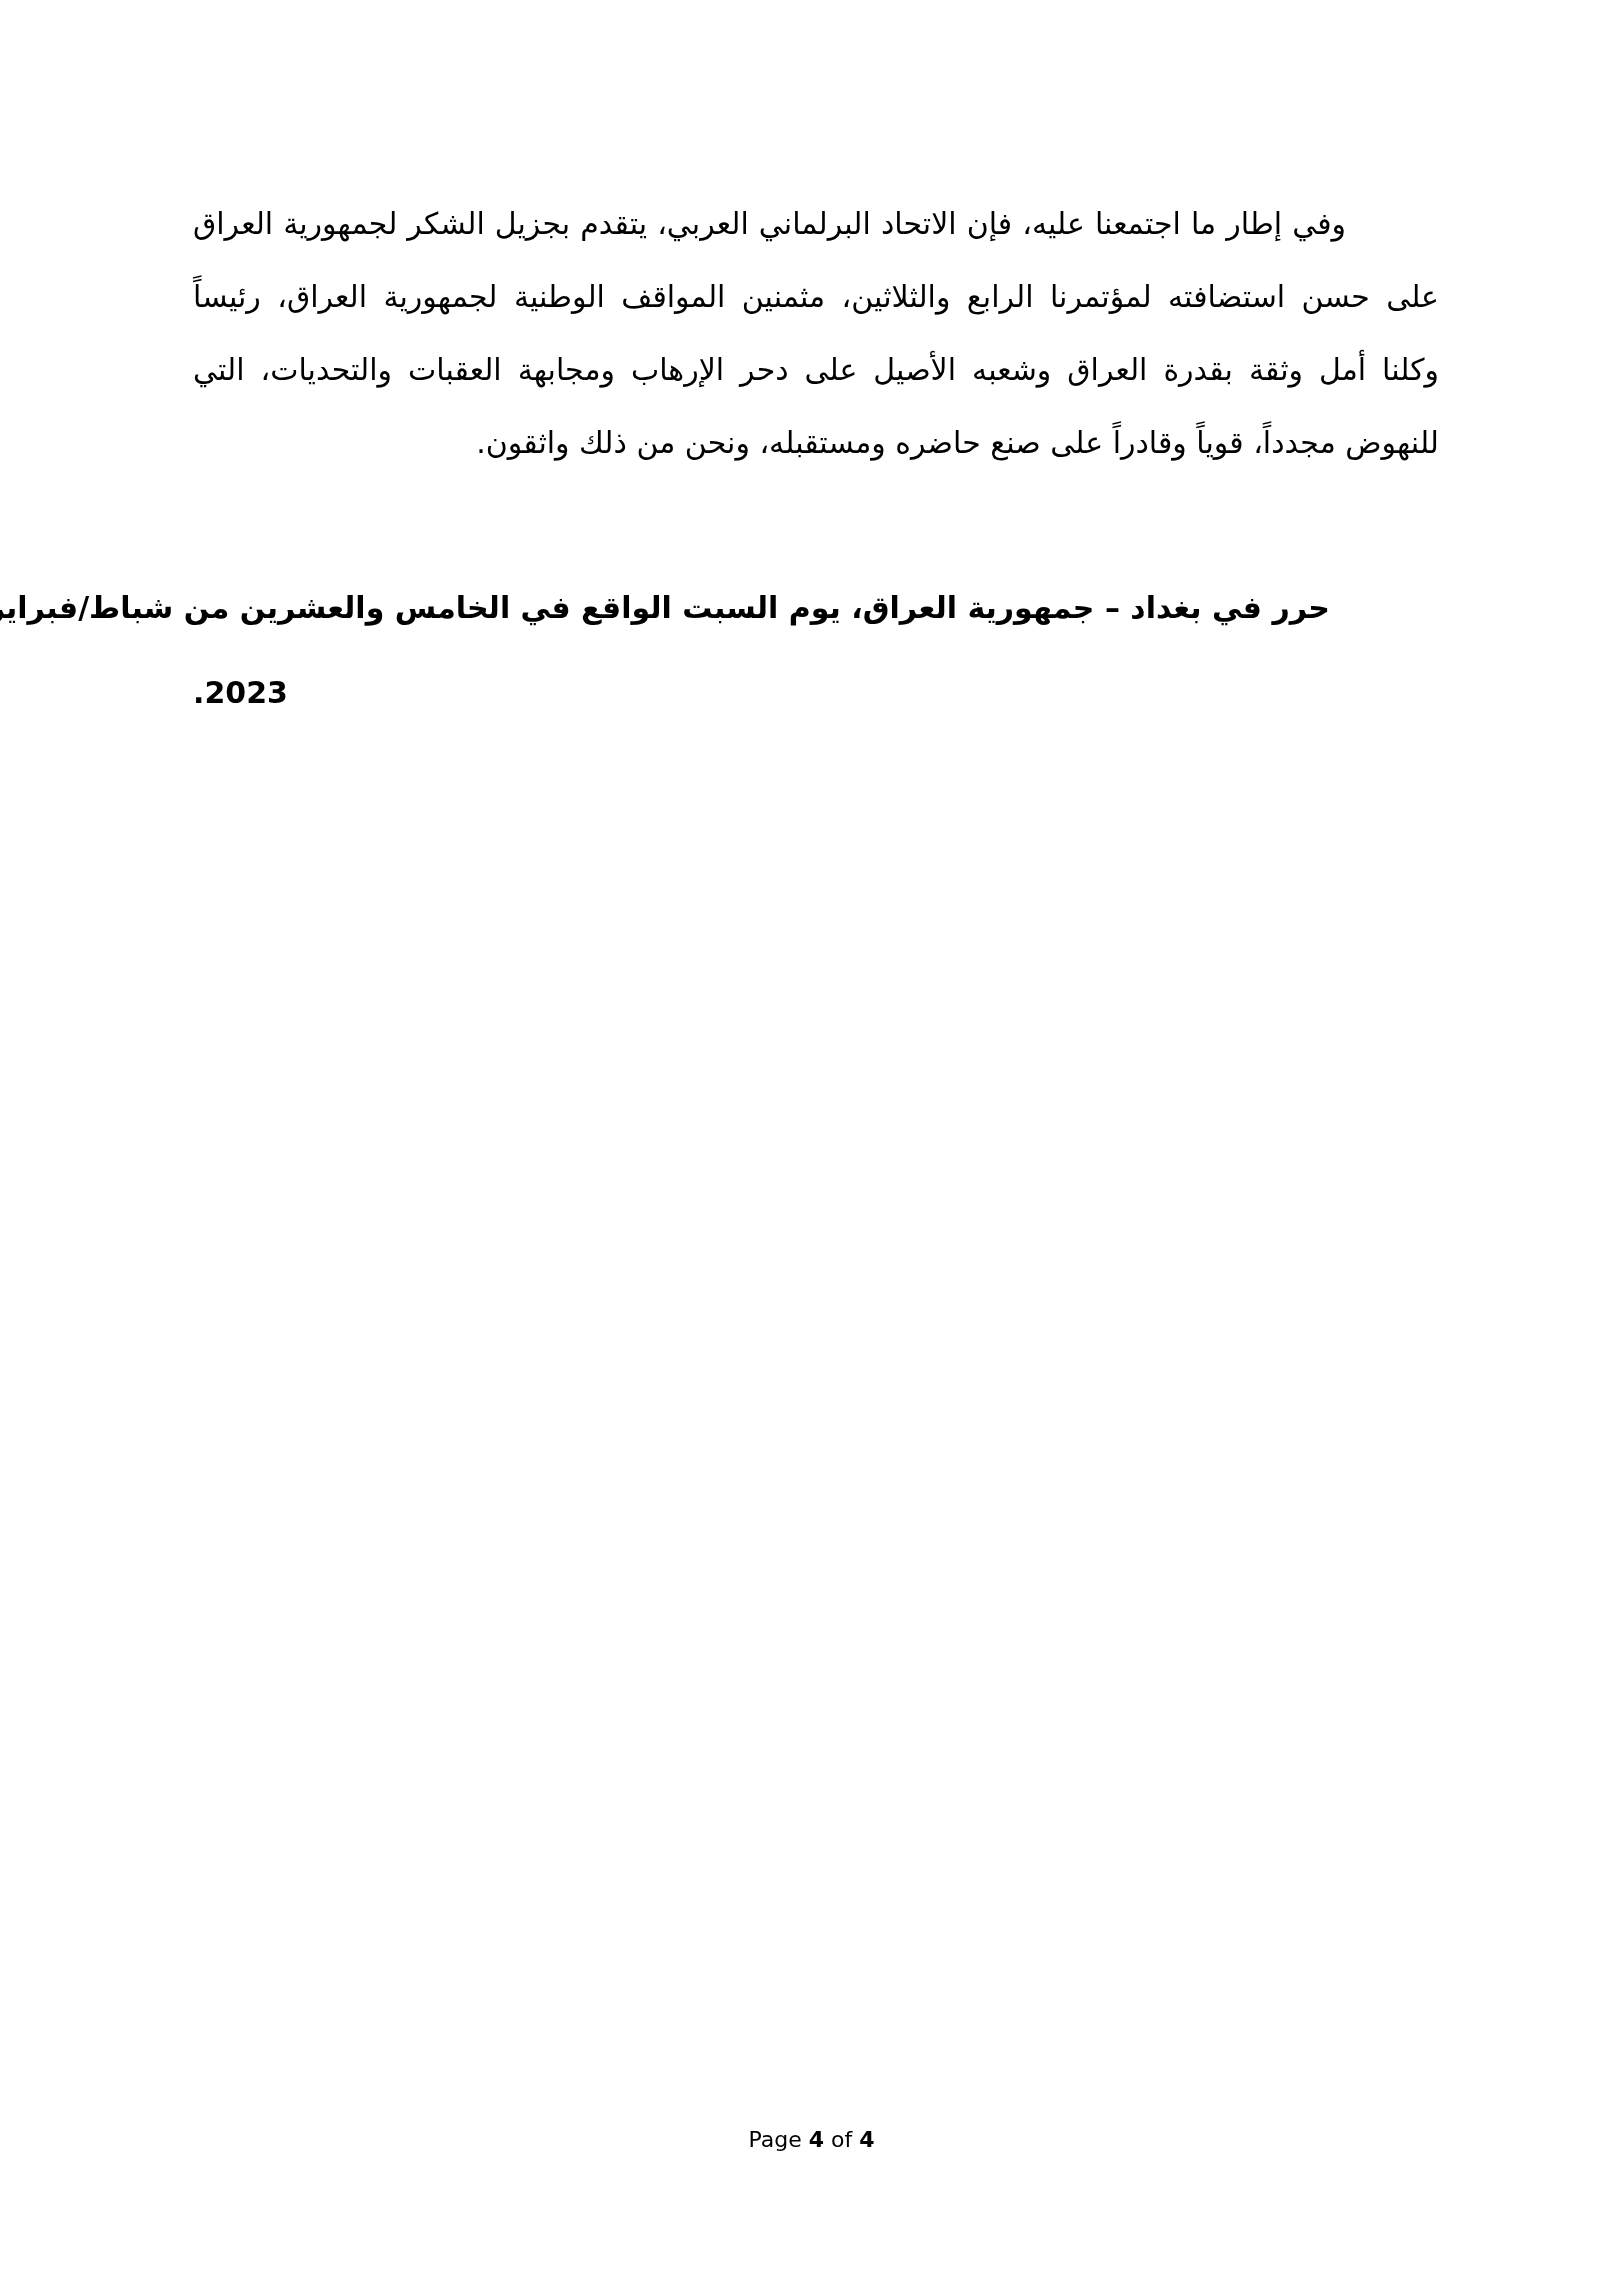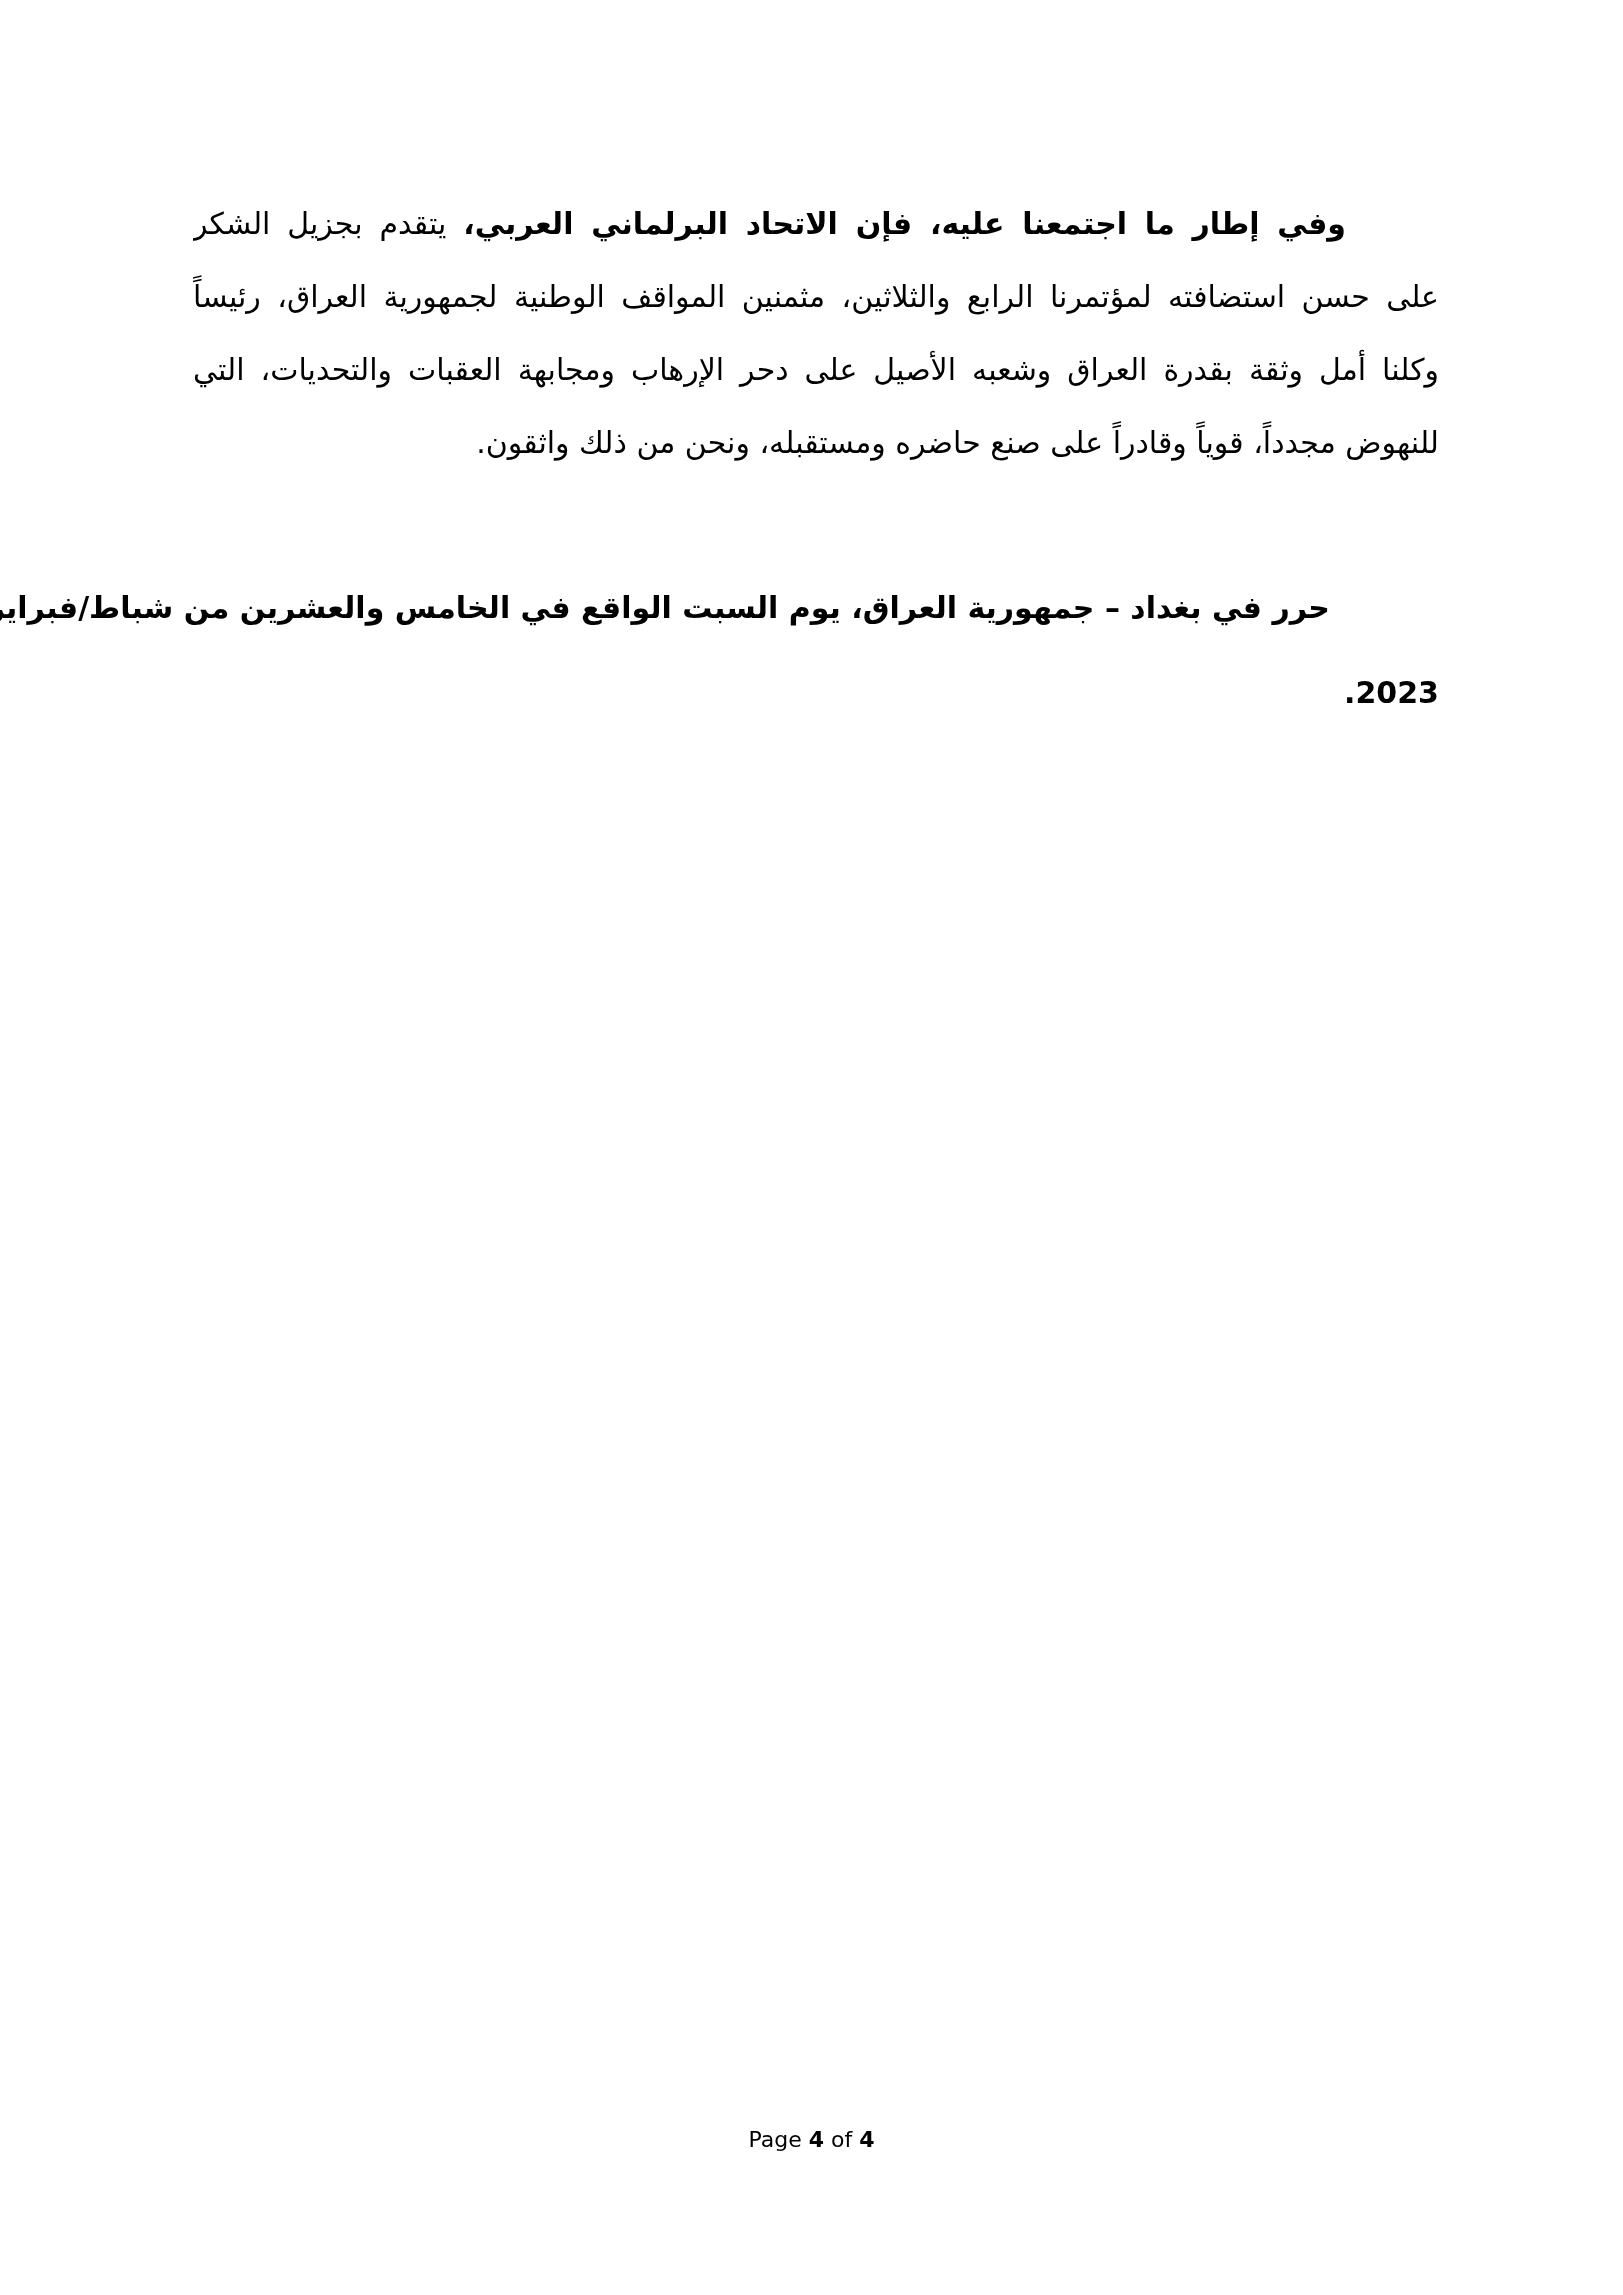--- a/index.html
+++ b/index.html
@@ -36,40 +36,40 @@
     text-align-last: justify;
     text-justify: inter-word;
   }
   .indent {
     padding-right: 93px;
   }
   .last-line {
     white-space: nowrap;
   }
   .bold {
-    font-weight: bold;
+    font-weight: normal;
   }
   
   .closing {
     position: absolute;
     top: 571px;
     right: 184px;
     left: 193px;
     direction: rtl;
     font-weight: bold;
     font-size: 30px;
     line-height: 73px;
   }
   .closing-line1 {
     text-align: right;
     padding-right: 109px;
     white-space: nowrap;
   }
   .closing-line2 {
-    text-align: right;
+    text-align: left;
     margin-top: 11.8px;
     white-space: nowrap;
   }
   
   .footer {
     position: absolute;
     top: 2123px;
     left: 0;
     width: 100%;
     text-align: center;

